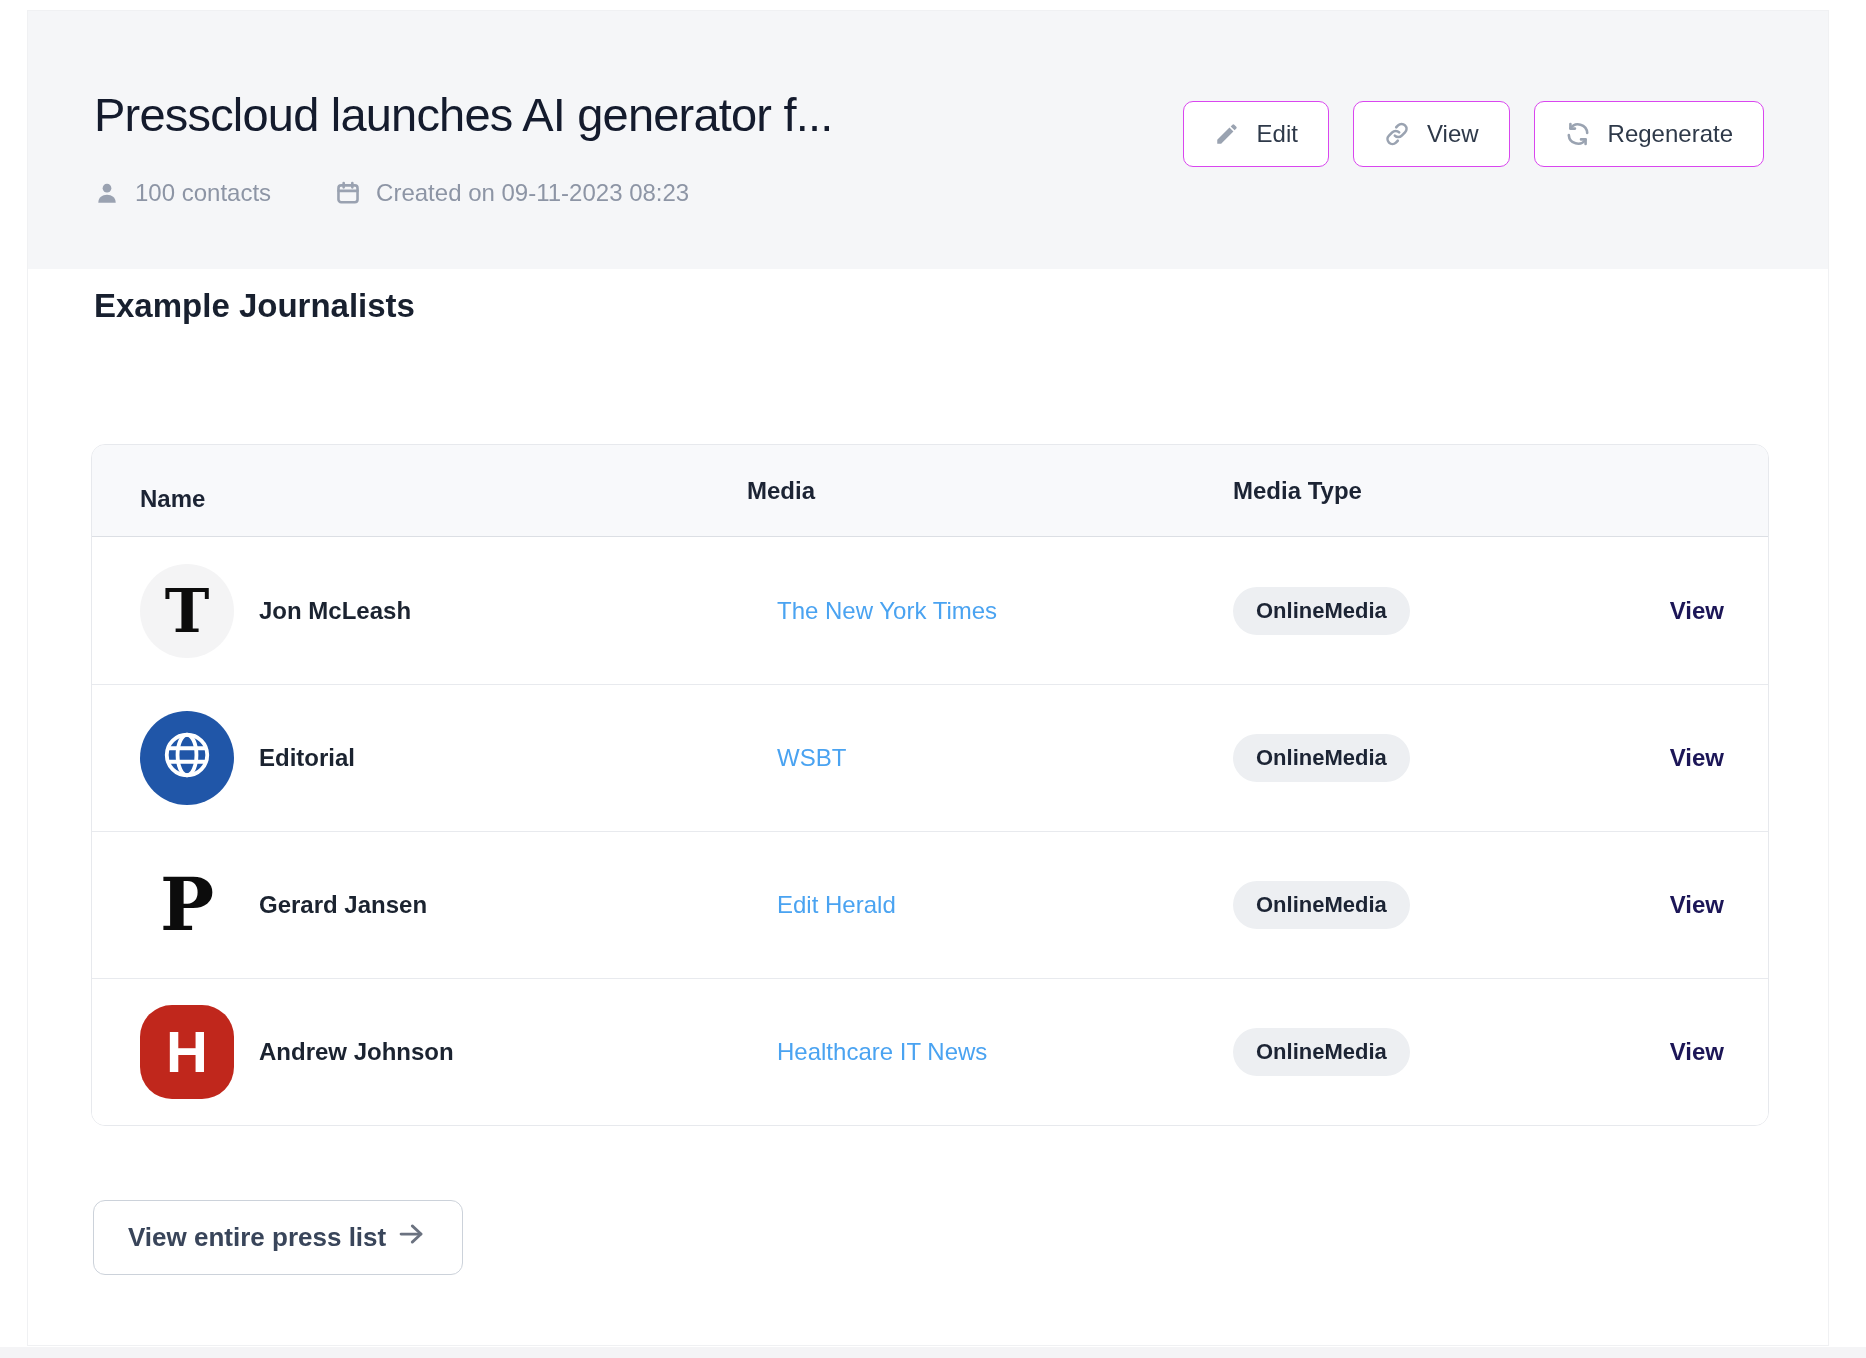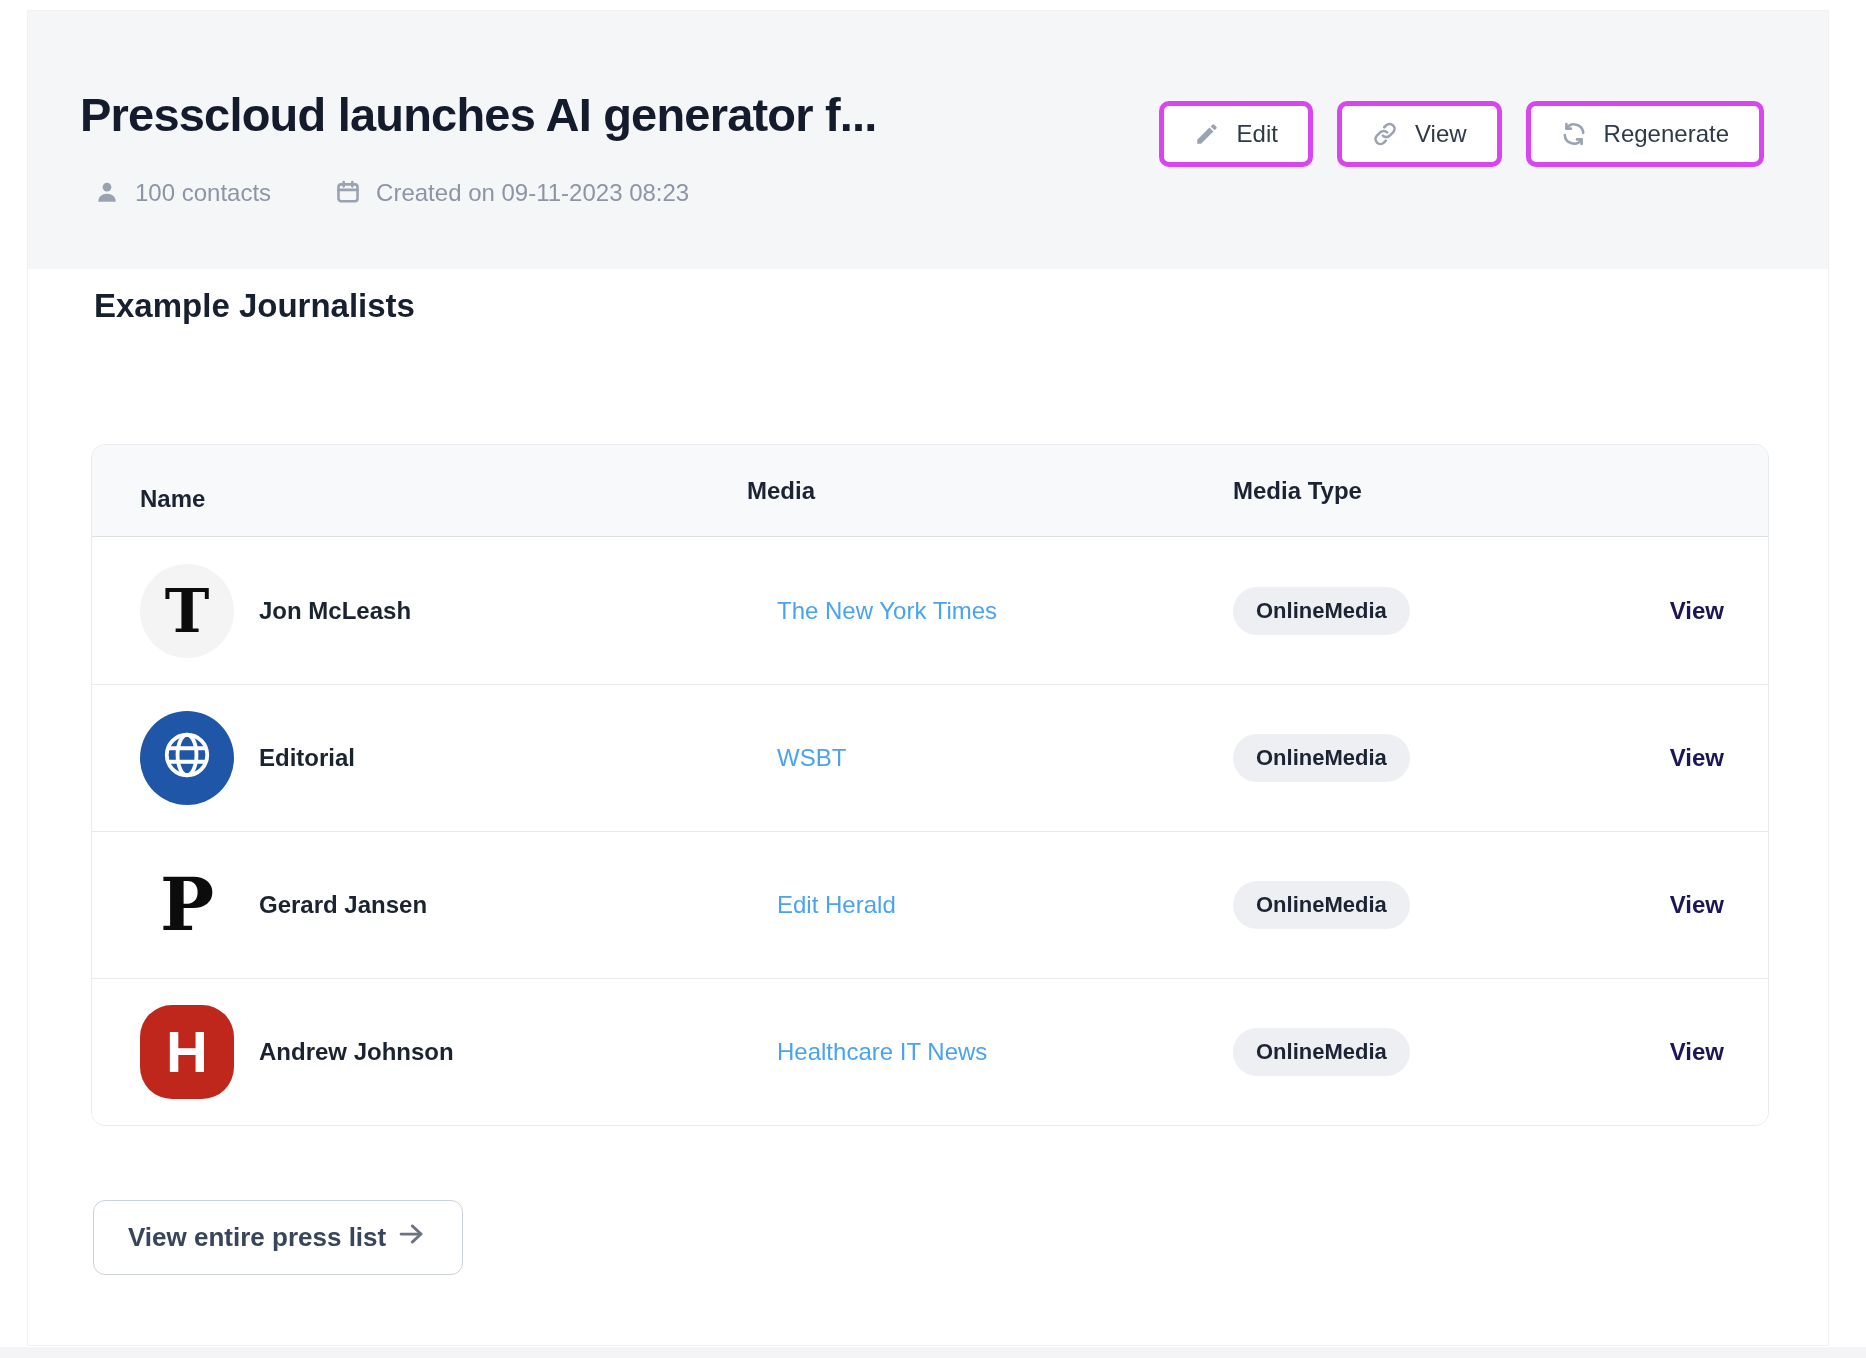--- a/index.html
+++ b/index.html
@@ -8,32 +8,32 @@
 
   .card {
     position: absolute; left: 27px; top: 10px; width: 1802px; height: 1336px;
     background: #ffffff; border: 1px solid #f0f1f3;
   }
   .bottom-strip { position: absolute; left: 0; top: 1347px; width: 1866px; height: 11px; background: #f4f4f6; }
 
   
   .card-header { position: relative; width: 100%; height: 258px; background: #f5f6f8; }
   .page-title {
-    position: absolute; left: 52px; top: 76px;
-    font-size: 47px; font-weight: bold; letter-spacing: -0.8px; color: #141b2d;
+    position: absolute; left: 66px; top: 76px;
+    font-size: 47px; font-weight: normal; letter-spacing: -0.8px; color: #141b2d;
     white-space: nowrap; max-width: 1000px; overflow: hidden;
   }
   .meta-row { position: absolute; left: 66px; top: 168px; display: flex; align-items: center; gap: 64px; color: #8d95a5; font-size: 24px; }
-  .meta-item { display: flex; gap: 15px; }
+  .meta-item { display: flex; align-items: center; gap: 15px; }
   .meta-item svg { display: block; }
 
   .header-buttons { position: absolute; right: 64px; top: 90px; display: flex; gap: 24px; }
   .btn {
     display: inline-flex; align-items: center; gap: 17px; height: 66px; padding: 0 30px;
-    background: #ffffff; border: 5px solid #d946ef; border-radius: 10px;
+    background: #ffffff; border: 1px solid #d946ef; border-radius: 10px;
     font-family: "Liberation Sans", sans-serif; font-size: 24px; color: #2e3949; cursor: pointer;
   }
   .btn svg { display: block; }
 
   
   .section-title { position: absolute; left: 66px; top: 276px; font-size: 33px; font-weight: bold; color: #18202f; text-align: center; }
 
   .table {
     position: absolute; left: 63px; top: 433px; width: 1678px;
     border: 1px solid #e7e9ed; border-radius: 14px; overflow: hidden; background: #ffffff;

